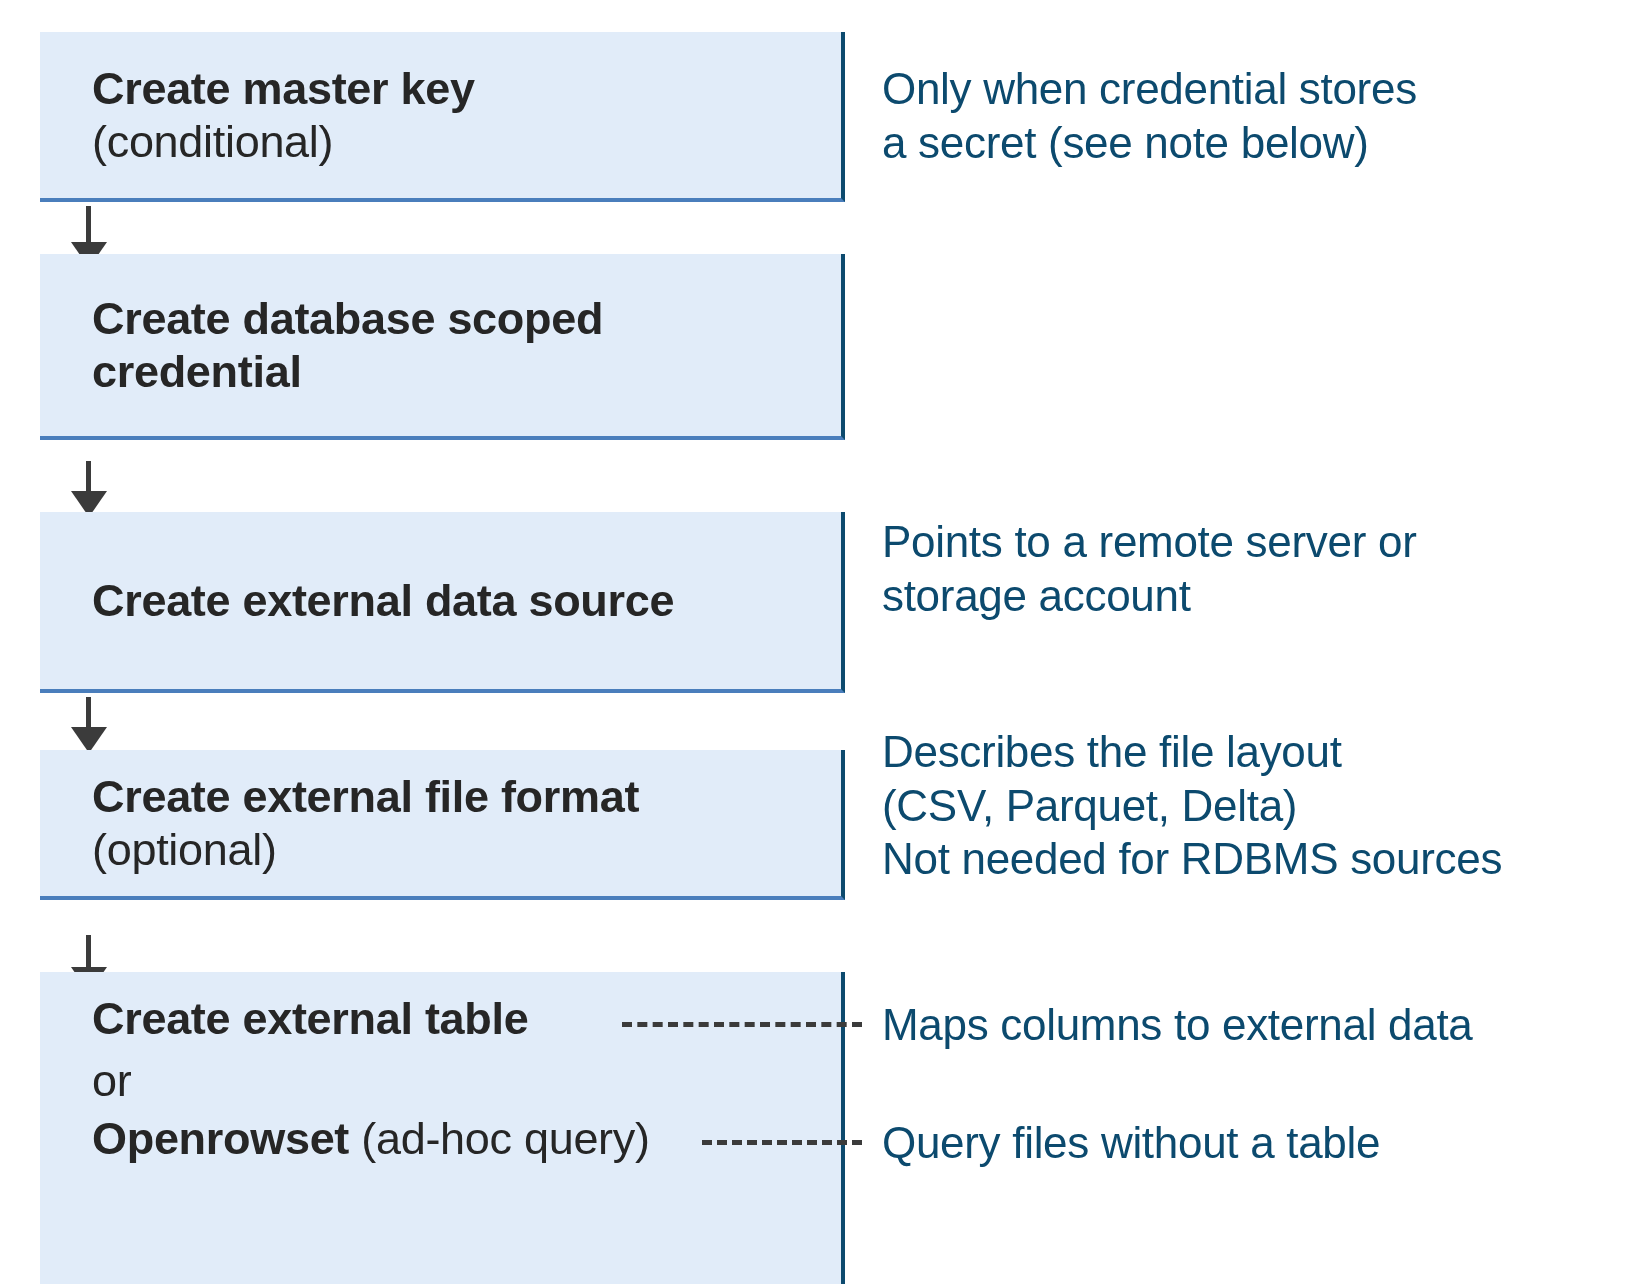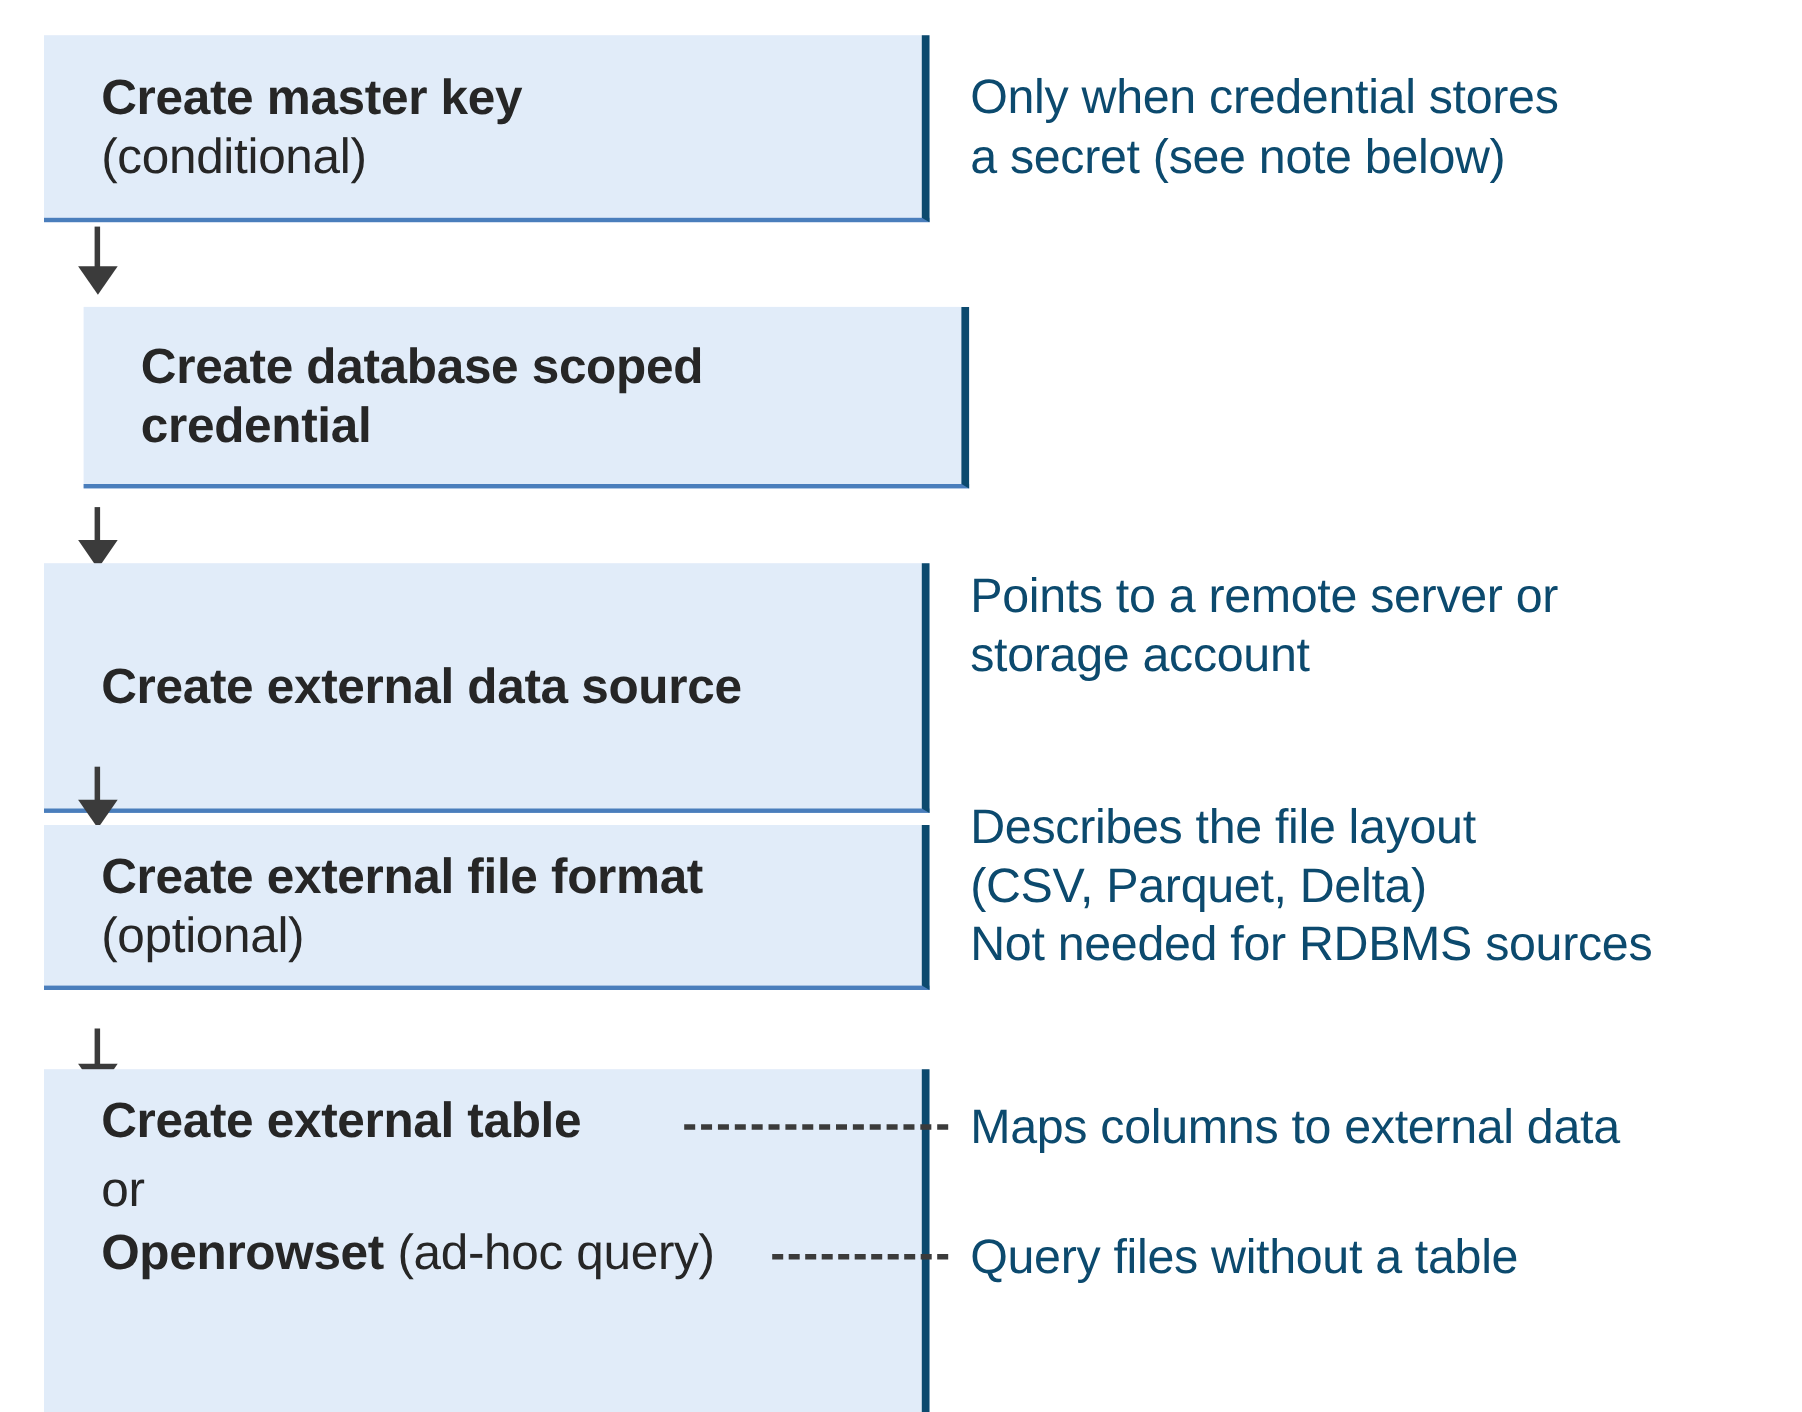--- a/index.html
+++ b/index.html
@@ -19,21 +19,21 @@
     width: 1638px;
     height: 1284px;
   }
 
   
   .step-box {
     position: absolute;
     left: 40px;
     width: 805px;
     background: #e1ecf9;
-    border-right: 7px solid #0c4a6e;
+    border-right: 4px solid #0c4a6e;
     border-bottom: 4px solid #4a7ebc;
     box-sizing: border-box;
     display: flex;
     flex-direction: column;
     justify-content: center;
   }
   .step-title {
     font-weight: bold;
     font-size: 45px;
     line-height: 1.18;
@@ -111,31 +111,31 @@
     <div class="step-sub">(conditional)</div>
   </div>
   <div class="note" style="top:62px;">Only when credential stores
 a secret (see note below)</div>
 
   <div class="arrow" style="top:206px; height:62px;">
     <div class="shaft" style="height:38px;"></div>
     <div class="head" style="top:36px;"></div>
   </div>
 
-  <div class="step-box" id="box2" style="top:279px; height:165px;margin-left:36px;">
+  <div class="step-box" id="box2" style="top:254px; height:186px;">
     <div class="step-title">Create database scoped
 credential</div>
   </div>
 
   <div class="arrow" style="top:461px; height:58px;">
     <div class="shaft" style="height:32px;"></div>
     <div class="head" style="top:30px;"></div>
   </div>
 
-  <div class="step-box" id="box3" style="top:512px; height:227px;">
+  <div class="step-box" id="box3" style="top:512px; height:181px;">
     <div class="step-title">Create external data source</div>
   </div>
   <div class="note" style="top:515px;">Points to a remote server or
 storage account</div>
 
   <div class="arrow" style="top:697px; height:58px;">
     <div class="shaft" style="height:32px;"></div>
     <div class="head" style="top:30px;"></div>
   </div>
 

